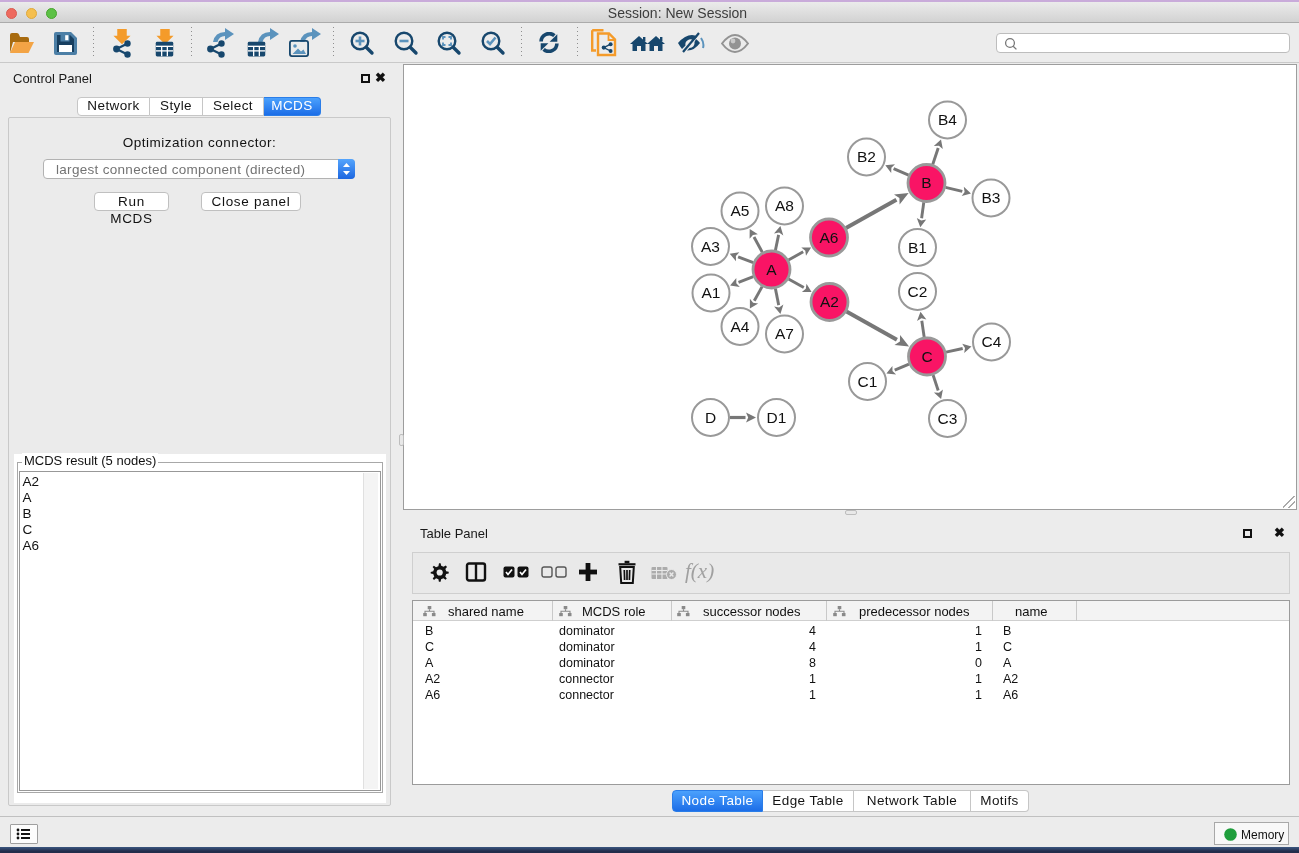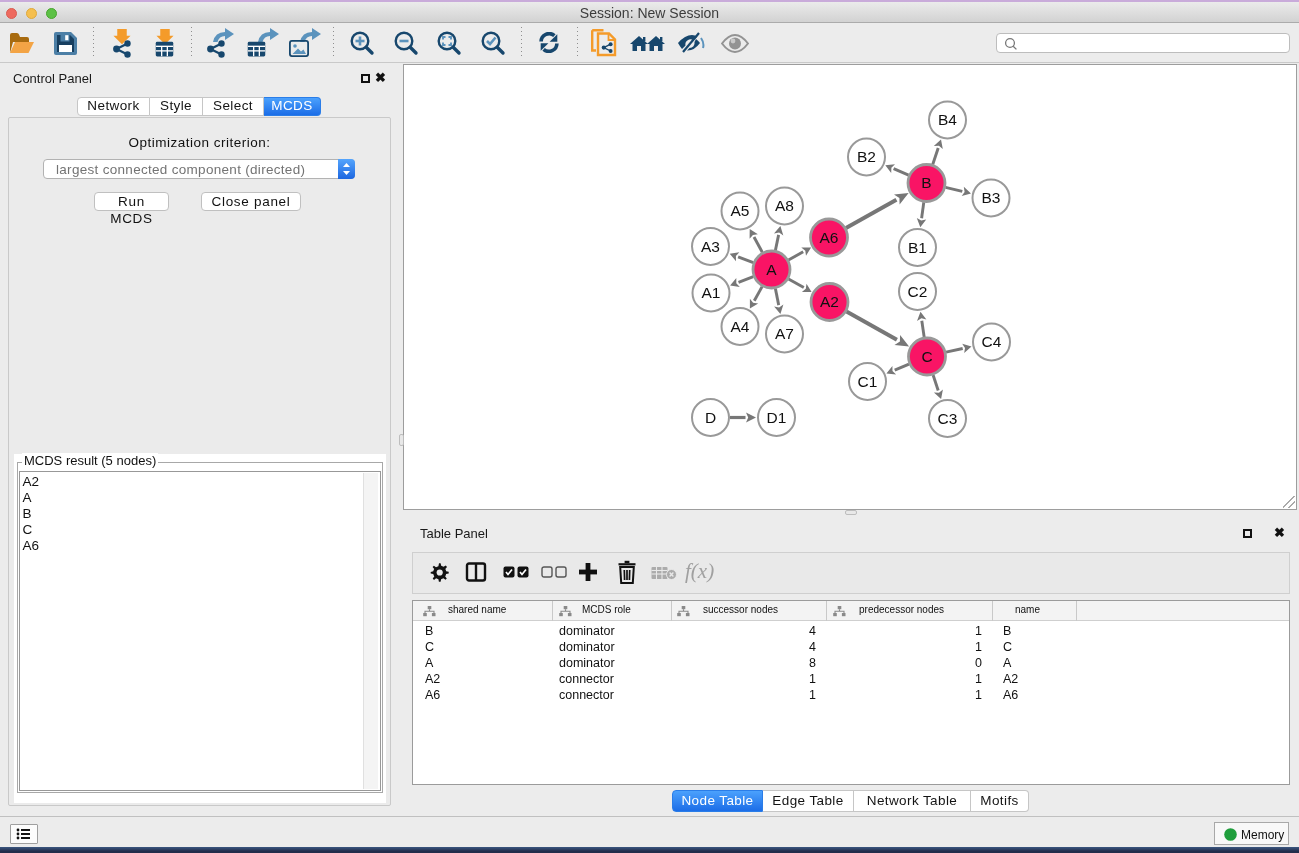--- a/index.html
+++ b/index.html
@@ -2,21 +2,21 @@
 <html><head>
 <meta charset="utf-8">
 <title>Session: New Session</title>
 <style>
   * { margin:0; padding:0; box-sizing:border-box; }
   html,body { width:1299px; height:853px; overflow:hidden; }
   body { font-family:"Liberation Sans", sans-serif; background:#ececec; position:relative; }
   .abs { position:absolute; }
   .purpletop { left:0; top:0; width:1299px; height:2px; background:#c9abda; }
   .titlebar { left:0; top:2px; width:1299px; height:21px;
-    background:linear-gradient(#ebebeb,#d2d2d2); border-bottom:1px solid #ababab; }
+    background:linear-gradient(#ebebeb,#d2d2d2); border-bottom:1px solid #ababab;padding-left:28px; }
   .tl { position:absolute; width:11px; height:11px; border-radius:50%; top:5px; }
   .tl.r { background:#ee6a5f; border:1px solid #d95d52; }
   .tl.y { background:#f5bf4f; border:1px solid #dfa93c; }
   .tl.g { background:#5dc146; border:1px solid #48a52f; }
   .wtitle { position:absolute; width:100%; text-align:center; top:2.5px;
     font-size:14px; color:#3d3d3d; }
   .toolbar { left:0; top:23px; width:1299px; height:40px; background:#ececec;
     border-bottom:1px solid #c9c9c9; }
   .tsep { position:absolute; top:4px; width:1px; height:32px;
     background-image:repeating-linear-gradient(#8f8f8f 0 1.5px, transparent 1.5px 4px); }
@@ -63,21 +63,21 @@
   .handle { position:absolute; background:#e8e8e8; border:1px solid #bdbdbd; border-radius:2px; }
   
   .tp-title { left:420px; top:526px; font-size:13px; color:#1a1a1a; }
   .tp-toolbar { left:412px; top:552px; width:878px; height:42px; background:#e9e9e9;
     border:1px solid #cfcfcf; }
   .tp-table { left:412px; top:600px; width:878px; height:185px; background:#fff;
     border:1px solid #9b9b9b; }
   .th-row { position:absolute; left:0; top:0; width:876px; height:20px;
     background:#f3f3f3; border-bottom:1px solid #cfcfcf; }
   .th-sep { position:absolute; top:0; width:1px; height:20px; background:#c9c9c9; }
-  .th-lab { position:absolute; top:3px; font-size:10px; color:#111; }
+  .th-lab { position:absolute; top:3px; font-size:13px; color:#111; }
   .td { position:absolute; font-size:12.5px; color:#111; }
   .bot-tabs { position:absolute; left:672px; top:790px; display:flex; }
   .btab { height:22px; line-height:20px; }
   
   .statusline { left:0; top:816px; width:1299px; height:1px; background:#c0c0c0; }
   .listbtn { left:10px; top:824px; width:28px; height:20px; background:#fcfcfc;
     border:1px solid #9f9f9f; border-radius:1px; }
   .membtn { left:1214px; top:822px; width:75px; height:23px; background:#f8f8f8;
     border:1px solid #a8a8a8; font-size:12px; color:#111; }
   .navy { left:0; top:847px; width:1299px; height:6px; background:linear-gradient(#3b5781,#232d4b 70%); }
@@ -243,21 +243,21 @@
 <div class="abs cp-title">Control Panel</div>
 <div class="mini-sq" style="left:361px;top:74px"></div>
 <div class="mini-x" style="left:375px;top:70px">✖</div>
 <div class="tabs" style="left:77px;top:97px">
   <div class="tab first" style="width:73px">Network</div>
   <div class="tab" style="width:53px">Style</div>
   <div class="tab" style="width:61px">Select</div>
   <div class="tab last active" style="width:57px">MCDS</div>
 </div>
 <div class="abs cp-panel"></div>
-<div class="abs opt-label">Optimization criterion:</div>
+<div class="abs opt-label">Optimization connector:</div>
 <div class="abs dropdown">
   <div class="dd-text">largest connected component (directed)</div>
   <div class="dd-step">
     <svg width="17" height="20" viewBox="0 0 17 20">
       <path d="M5 8 L8.5 4 L12 8 Z" fill="#fff"></path>
       <path d="M5 12 L8.5 16 L12 12 Z" fill="#fff"></path>
     </svg>
   </div>
 </div>
 <div class="btn" style="left:94px;top:192px;width:75px">Run MCDS</div>

